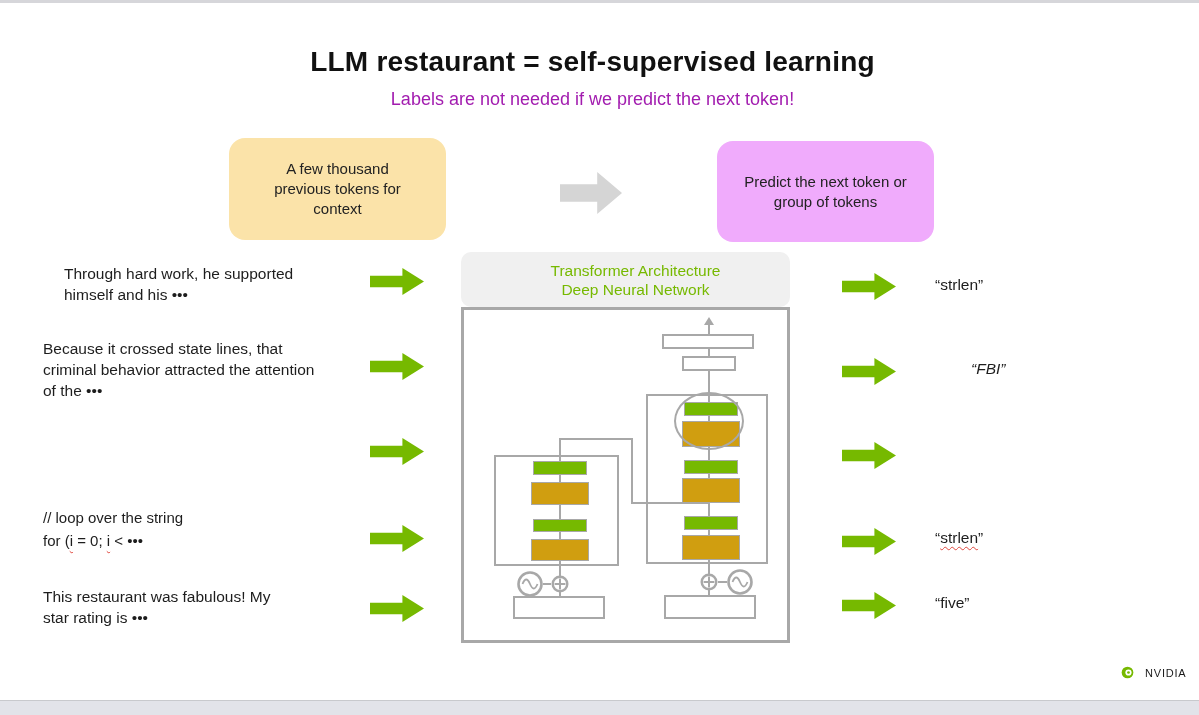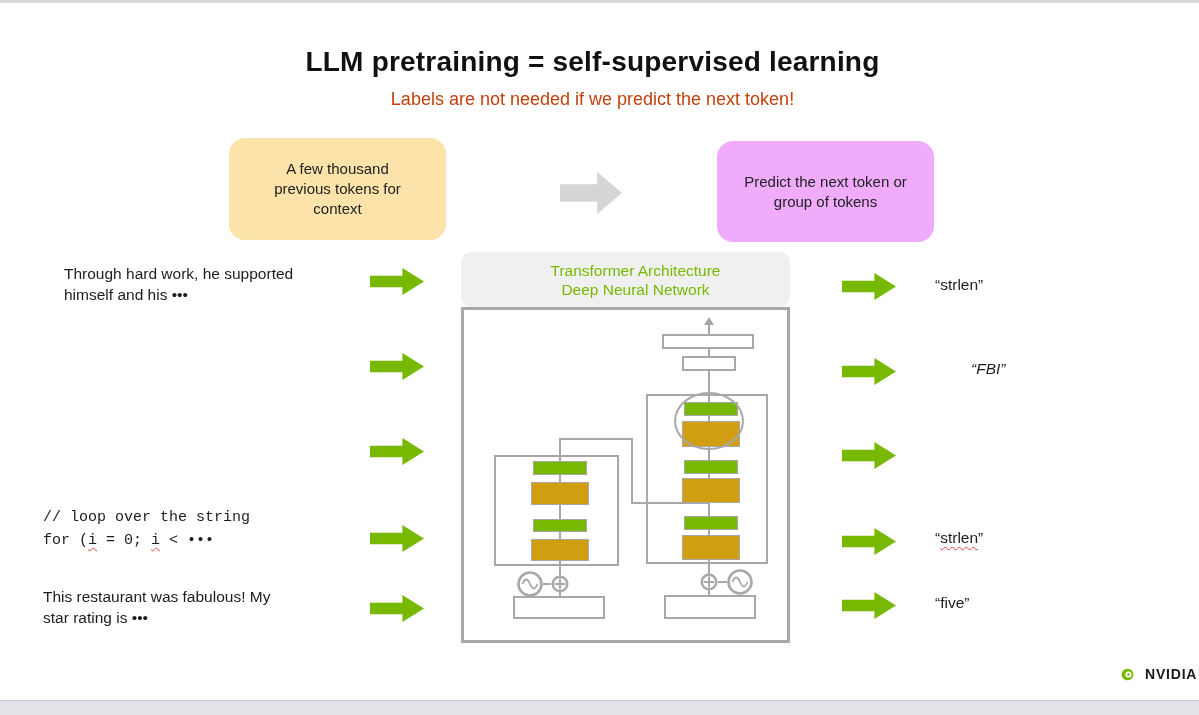--- a/index.html
+++ b/index.html
@@ -7,33 +7,33 @@
               font-family:"Liberation Sans", sans-serif; color:#1d1d1d; }
   #slide { position:absolute; left:0; top:0; width:1199px; height:715px; background:#fff; }
 
   .abs { position:absolute; }
   .pre { white-space:pre-line; }
 
   .top-strip { left:0; top:0; width:1199px; height:3px; background:#d6d6da; }
   .bottom-strip { left:0; top:700px; width:1199px; height:15px; background:#e2e3e9; border-top:1px solid #c8c9cd; }
 
   .title { left:0; top:46px; width:1185px; text-align:center; font-size:28px; font-weight:bold; color:#111; letter-spacing:0.2px; }
-  .subtitle { left:0; top:89px; width:1185px; text-align:center; font-size:18px; color:#c2410c; }
+  .subtitle { left:0; top:89px; width:1185px; text-align:center; font-size:18px; color:#a21caf; }
 
   .bubble { border-radius:16px; display:flex; align-items:center; justify-content:center;
             text-align:center; font-size:15px; line-height:20px; color:#222; }
   .bubble-yellow { left:229px; top:138px; width:217px; height:102px; background:#fbe3a9; }
   .bubble-green  { left:717px; top:141px; width:217px; height:101px; background:#f0abfc; }
 
   .block-arrow { clip-path:polygon(0 29%, 60% 29%, 60% 0%, 100% 50%, 60% 100%, 60% 71%, 0 71%); }
   .arrow-gray  { left:560px; top:172px; width:62px; height:42px; background:#d5d5d5; }
   .arrow-green { width:54px; height:27px; background:#76b900; }
 
   .prompt { left:43px; width:340px; font-size:15.5px; line-height:21px; color:#1d1d1d; }
-  .code   { left:43px; width:340px; font-family:Liberation Mono, monospace;
+  .code   { left:43px; width:340px; font-family:Liberation Sans, sans-serif;
             font-size:15px; line-height:23px; color:#1d1d1d; }
   .sq { text-decoration:underline; text-decoration-style:wavy; text-decoration-color:#e0483e;
         text-decoration-thickness:1px; text-underline-offset:3px; }
 
   .completion { left:935px; width:200px; font-size:15.5px; color:#1d1d1d; }
   .italic { font-style:italic;margin-left:36px; }
 
   .model-label { left:461px; top:252px; width:329px; height:55px; background:#f0f0f0; border-radius:10px;
                  display:flex; align-items:center; justify-content:center; text-align:center;
                  color:#76b900; font-size:15.5px; line-height:19px;padding-left:20px; }
@@ -44,41 +44,44 @@
   .bar   { position:absolute; border:1px solid #a8a8a8; }
   .bar-green { background:#76b900; }
   .bar-gold  { background:#d09e10; }
   .halo { position:absolute; left:210px; top:82px; width:70px; height:58px;
           border:2px solid #a8a8a8; border-radius:50%; background:transparent; }
   .arrowhead-up { position:absolute; left:240px; top:7px; width:0; height:0;
                   border-left:5px solid transparent; border-right:5px solid transparent;
                   border-bottom:8px solid #a8a8a8; }
 
   .nv-logo { left:1121px; top:666px; display:flex; align-items:center; gap:3px; }
-  .nv-word { font-size:14px; font-weight:bold; letter-spacing:0.8px; color:#1a1a1a;padding-left:8px; }
+  .nv-word { font-size:11px; font-weight:normal; letter-spacing:0.8px; color:#1a1a1a;padding-left:8px; }
 </style>
 </head>
 <body>
 
 <div id="slide">
 
   <div class="abs top-strip"></div>
 
-  <div class="abs title">LLM pretraining = self-supervised learning</div>
+  <div class="abs title">LLM restaurant = self-supervised learning</div>
   <div class="abs subtitle">Labels are not needed if we predict the next token!</div>
 
   <div class="abs bubble bubble-yellow pre">A few thousand
 previous tokens for
 context</div>
   <div class="abs block-arrow arrow-gray"></div>
   <div class="abs bubble bubble-green pre">Predict the next token or
 group of tokens</div>
 
   <div class="abs prompt pre" style="top:263px;margin-left:21px;">Through hard work, he supported
 himself and his •••</div>
+  <div class="abs prompt pre" style="top:338px;">Because it crossed state lines, that
+criminal behavior attracted the attention
+of the •••</div>
 
   <div class="abs code" style="top:506px;">
     <div><span>// loop over the string</span></div>
     <div><span>for (</span><span class="sq">i</span><span> = 0; </span><span class="sq">i</span><span> &lt; •••</span></div>
   </div>
 
   <div class="abs prompt pre" style="top:586px;">This restaurant was fabulous! My
 star rating is •••</div>
 
   <div class="abs block-arrow arrow-green" style="left:370px; top:268px;"></div>

